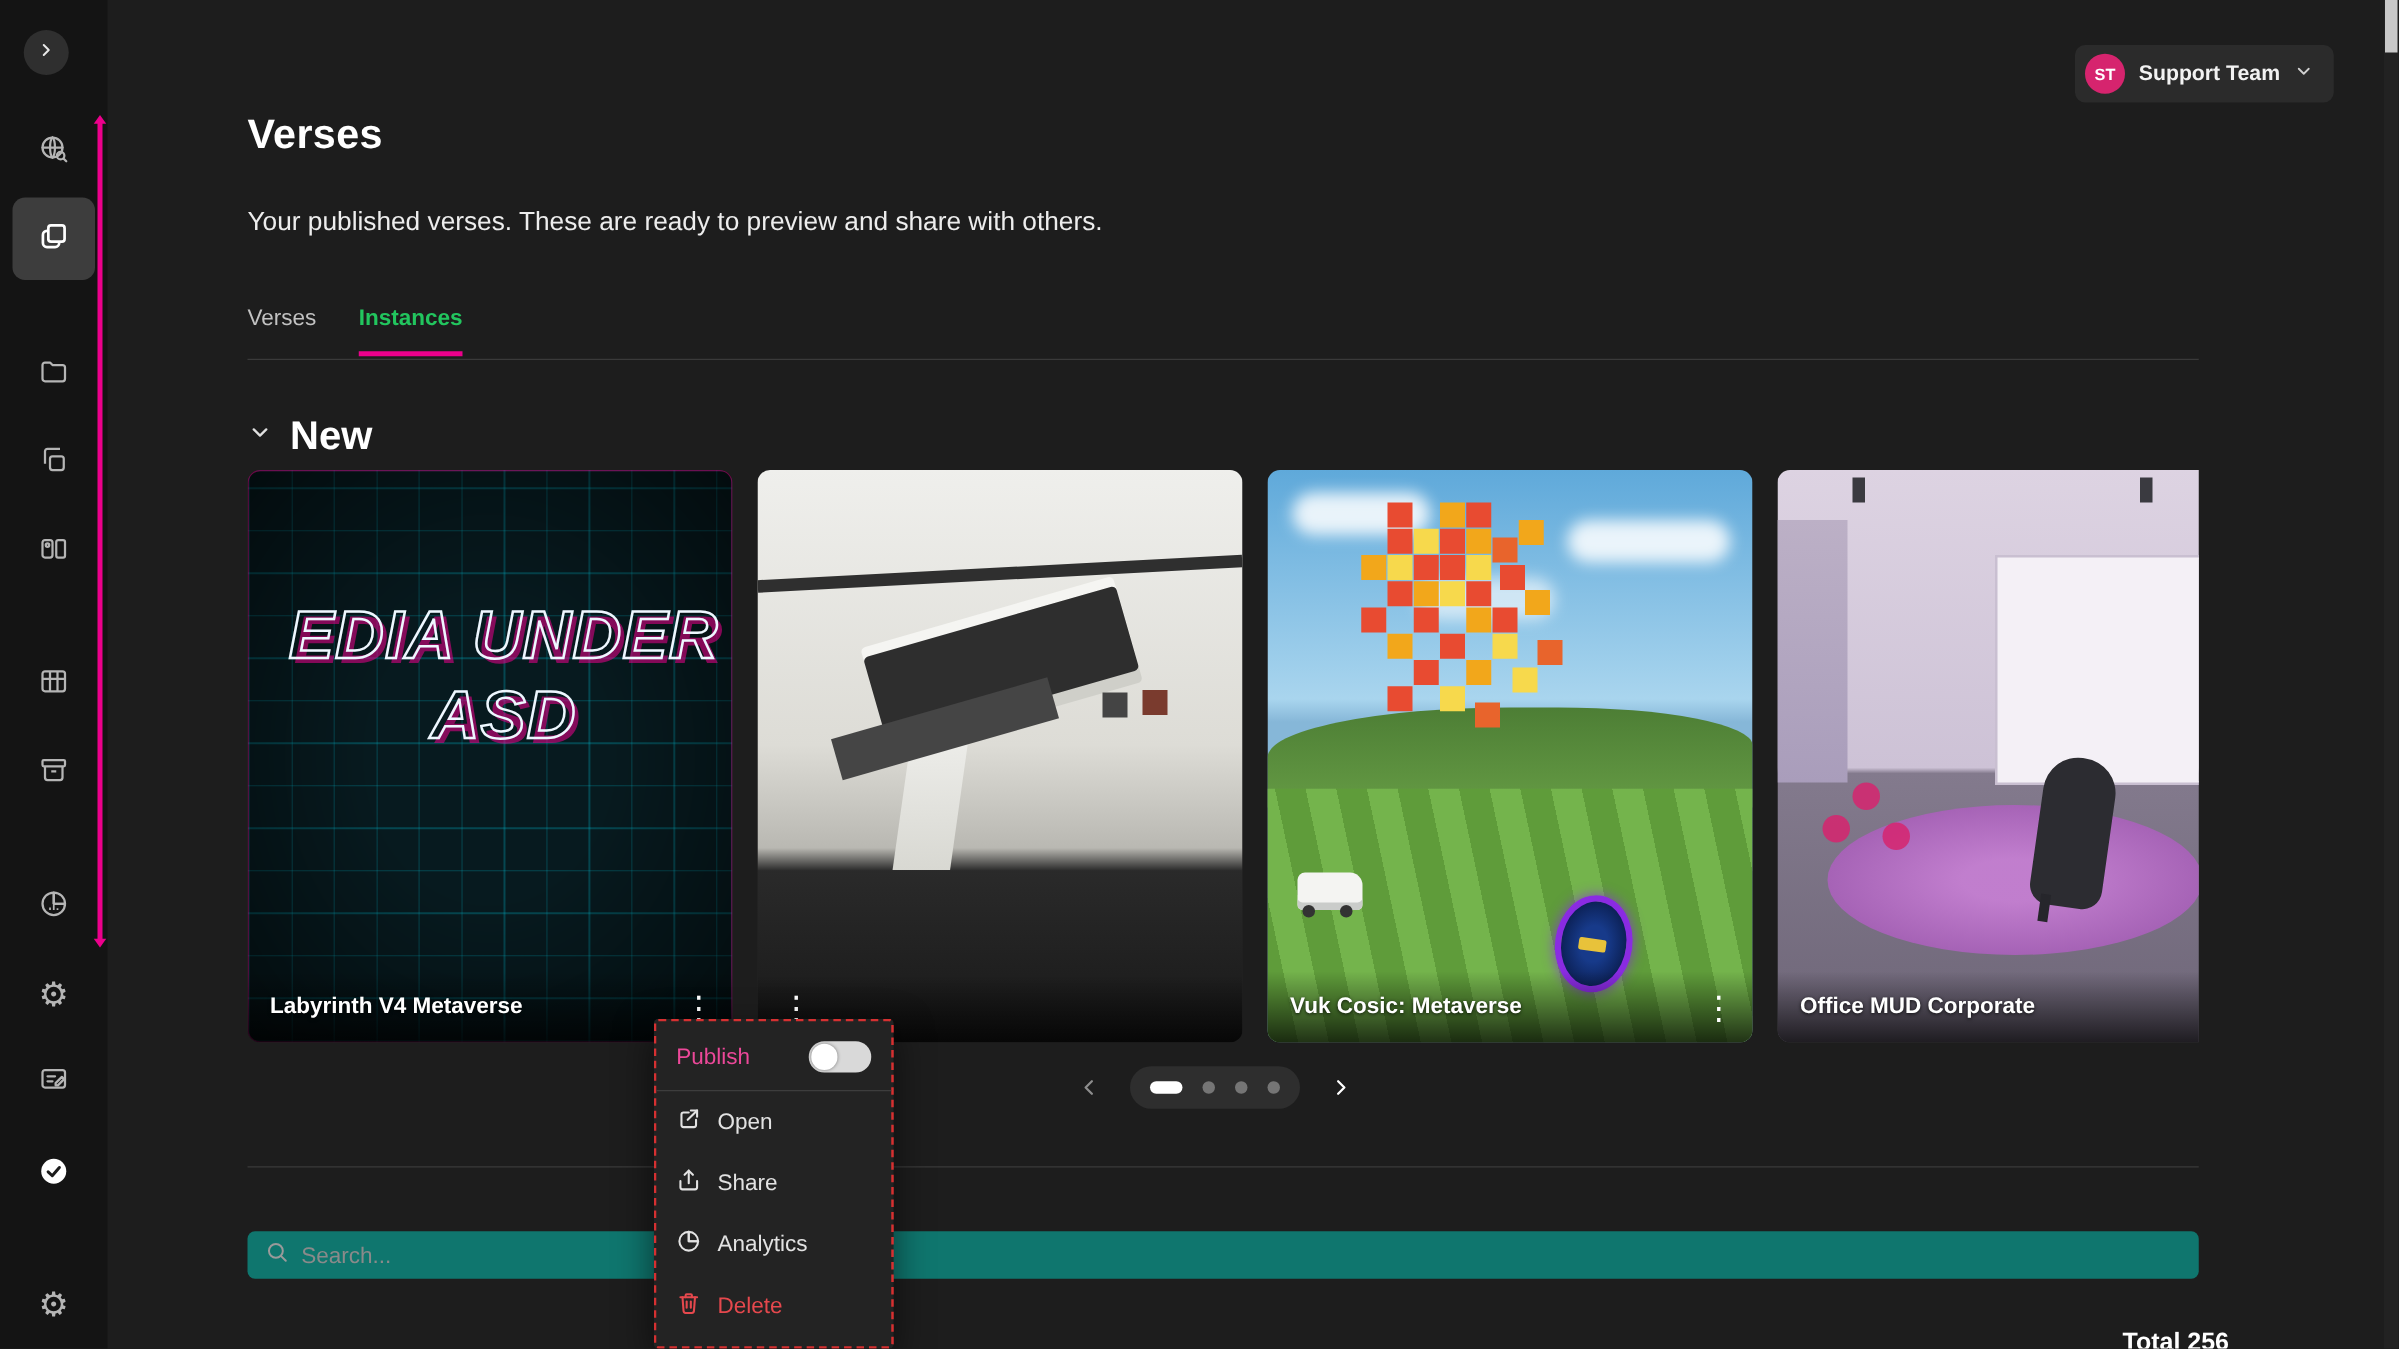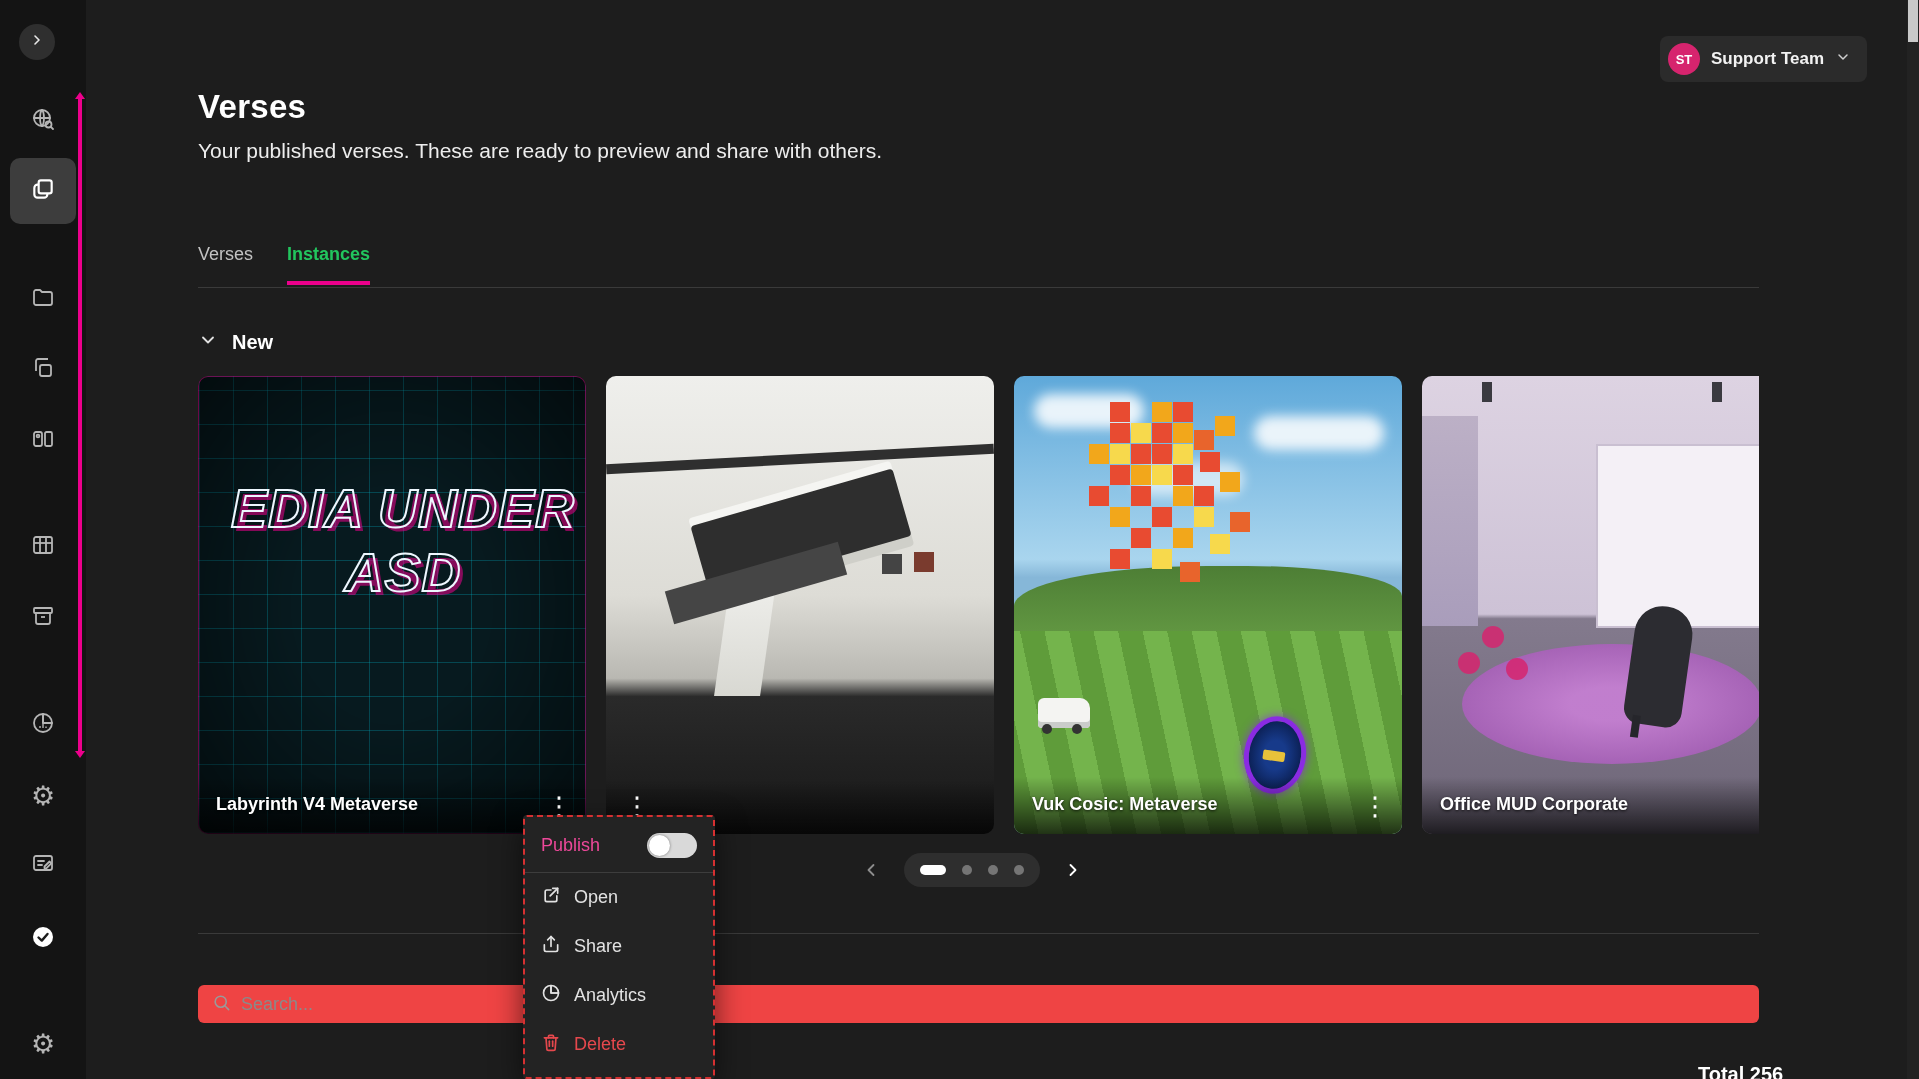--- a/index.html
+++ b/index.html
@@ -25,32 +25,32 @@
   
   .user-chip { position:absolute; left:1660px; top:36px; height:46px; padding:0 16px 0 8px; background:#2b2b2b;
     border-radius:8px; display:flex; align-items:center; gap:11px; cursor:pointer; }
   .avatar { width:32px; height:32px; border-radius:50%; background:#d6246e; display:flex; align-items:center;
     justify-content:center; font-size:13px; font-weight:bold; color:#fff; }
   .user-name { font-size:17px; font-weight:bold; color:#f2f2f2; }
   .user-chip svg { width:16px; height:16px; color:#cfcfcf; }
 
   
   .page-title { position:absolute; left:198px; top:88px; font-size:33px; font-weight:bold; letter-spacing:.3px; }
-  .page-subtitle { position:absolute; left:198px; top:139px; font-size:21px; color:#ededed; }
+  .page-subtitle { position:absolute; left:198px; top:166px; font-size:21px; color:#ededed; }
 
   
   .tabs { position:absolute; left:198px; top:244px; display:flex; gap:34px; }
   .tab { font-size:18px; padding-bottom:16px; cursor:pointer; color:#c2c2c2; }
   .tab.active { color:#22c55e; font-weight:bold; border-bottom:4px solid #ec008c; }
   .tabs-divider { position:absolute; left:198px; top:287px; width:1561px; height:1px; background:#3a3a3a; }
 
   
   .section-head { position:absolute; left:198px; top:330px; display:flex; align-items:center; gap:14px; }
   .section-head svg { width:20px; height:20px; color:#e0e0e0; cursor:pointer; }
-  .section-title { font-size:20px; font-weight:bold; }
+  .section-title { font-size:32px; font-weight:bold; }
 
   
   .cards-row { position:absolute; left:198px; top:376px; width:1561px; height:458px; overflow:hidden;
     display:flex; gap:20px; }
   .card { position:relative; flex:0 0 388px; width:388px; height:458px; border-radius:10px; overflow:hidden;
     background:#242424; cursor:pointer; }
   .card-caption { position:absolute; left:0; right:0; bottom:0; padding:16px 18px 18px;
     display:flex; justify-content:space-between; align-items:flex-end;
     background:linear-gradient(transparent, rgba(0,0,0,.72)); }
   .card-title { font-size:18px; font-weight:bold; max-width:82%; line-height:1.3; text-shadow:0 1px 3px rgba(0,0,0,.8); }
@@ -125,21 +125,21 @@
   .page-chev svg { width:20px; height:20px; }
   .page-chev.prev { color:#8d8d8d; }
   .page-chev.next { color:#ffffff; }
   .dots { display:flex; align-items:center; gap:16px; background:#2e2e2e; border-radius:18px; height:34px; padding:0 16px; }
   .dot { width:10px; height:10px; border-radius:50%; background:#757575; cursor:pointer; }
   .dot.active { width:26px; height:10px; border-radius:6px; background:#ffffff; }
 
   .mid-divider { position:absolute; left:198px; top:933px; width:1561px; height:1px; background:#3a3a3a; }
 
   
-  .search-bar { position:absolute; left:198px; top:985px; width:1561px; height:38px; background:#ef4444;
+  .search-bar { position:absolute; left:198px; top:985px; width:1561px; height:38px; background:#0f766e;
     border-radius:6px; display:flex; align-items:center; padding:0 14px; gap:10px; }
   .search-bar svg { width:19px; height:19px; color:#9a9a9a; flex:none; }
   .search-bar input { flex:1; background:transparent; border:none; outline:none; color:#e6e6e6; font-size:18px;
     font-family:"Liberation Sans", sans-serif; }
   .search-bar input::placeholder { color:#8a8a8a; }
 
   
   .context-menu { position:absolute; left:523px; top:815px; width:192px; background:#232323;
     border:2px dashed #d63031; border-radius:4px; padding:4px 0 8px; z-index:60; box-shadow:0 10px 30px rgba(0,0,0,.55); }
   .menu-publish { display:flex; justify-content:space-between; align-items:center; padding:12px 16px 14px; cursor:pointer; }

